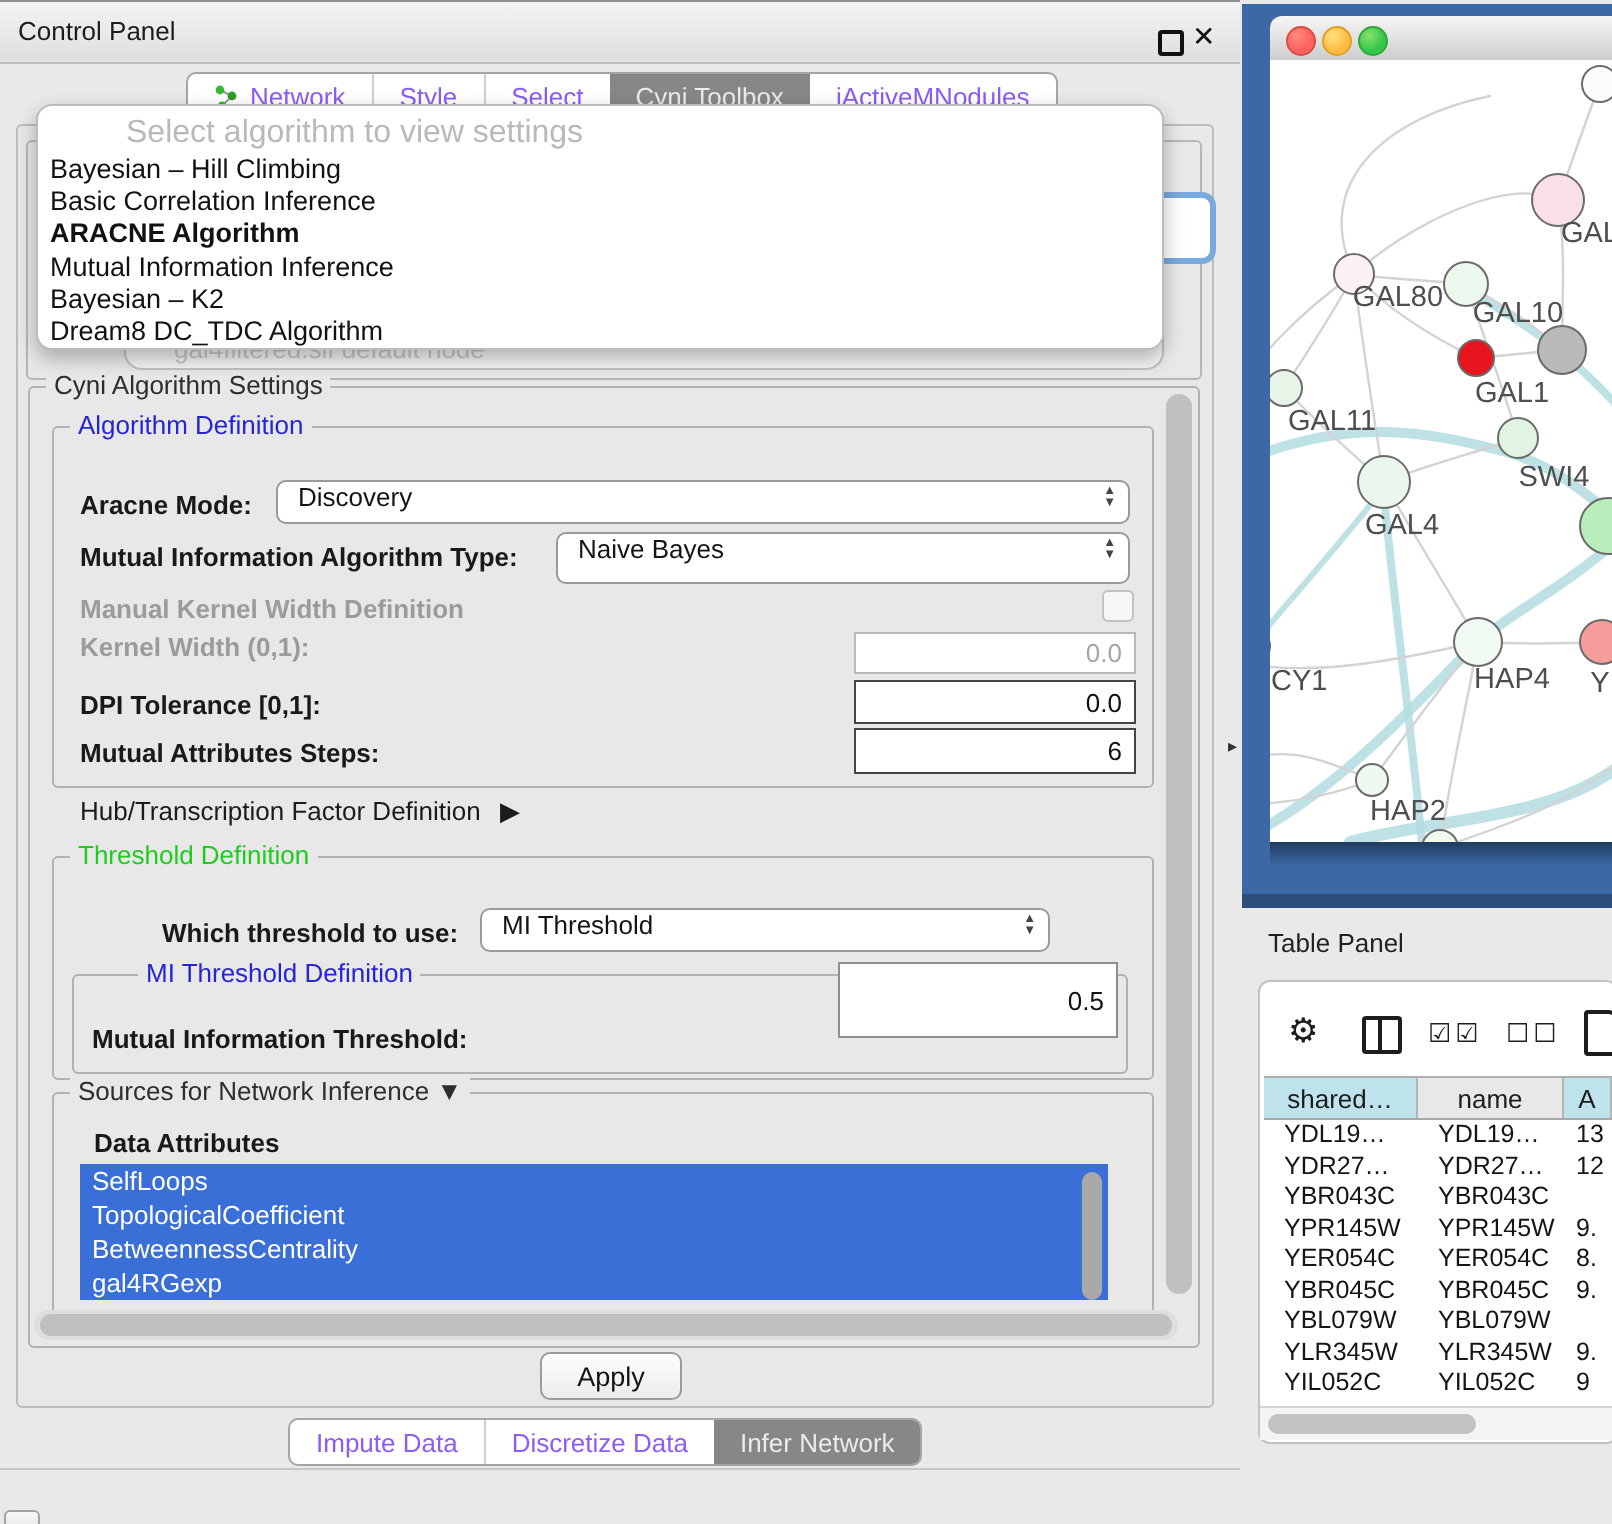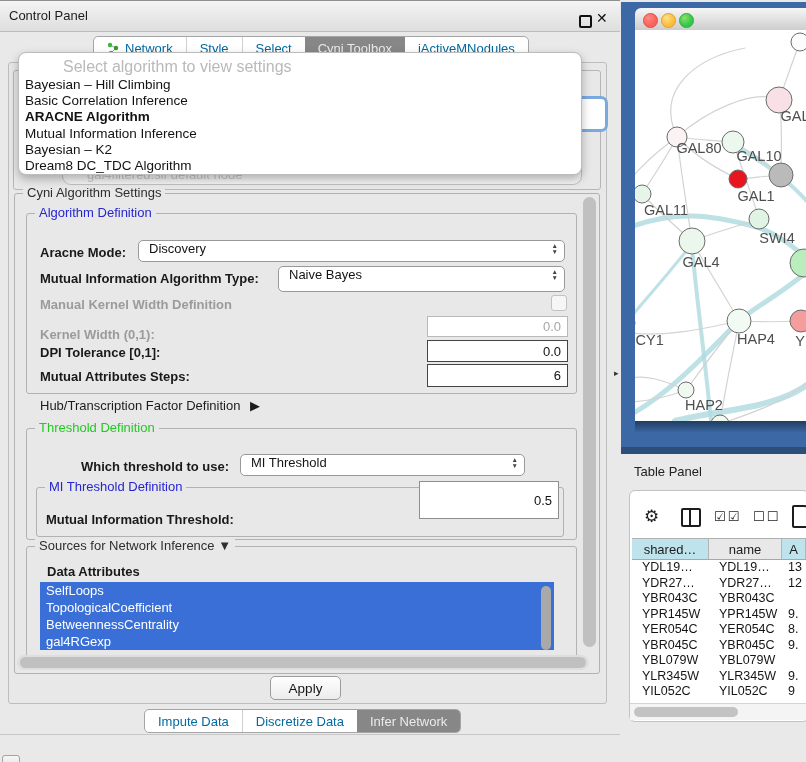--- a/index.html
+++ b/index.html
@@ -9,21 +9,21 @@
   
   #cp{position:absolute;left:0;top:0;width:620px;height:736px;background:#e9e9e9;}
   #cp-titlebar{position:absolute;left:0;top:0;width:620px;height:30px;
     background:linear-gradient(#f4f4f4,#dedede);border-top:1px solid #8f8f8f;border-bottom:1px solid #bdbdbd;}
   #cp-title{position:absolute;left:9px;top:7px;font-size:13px;color:#1c1c1c;}
   #btn-restore{position:absolute;left:579px;top:14px;width:9px;height:9px;border:2px solid #111;border-radius:2px;cursor:pointer;}
   #btn-close{position:absolute;left:596px;top:9px;font-size:14px;font-weight:bold;color:#111;cursor:pointer;}
 
   #top-tabs{position:absolute;left:93px;top:36px;height:22px;display:flex;background:#fff;
     border:1px solid #a5a5a5;border-radius:5px;overflow:hidden;}
-  .tab{display:flex;align-items:center;gap:5px;padding:0 13px;font-size:13px;color:#0369a1;border-left:1px solid #cfcfcf;cursor:pointer;white-space:nowrap;}
+  .tab{display:flex;align-items:center;gap:5px;padding:0 13px;font-size:13px;color:#8b5cf6;border-left:1px solid #cfcfcf;cursor:pointer;white-space:nowrap;}
   .tab:first-child{border-left:none;}
   .tab.sel{background:#878787;color:#ebebeb;border-left:none;}
   .tab.sel + .tab{border-left:none;}
 
   #content-panel{position:absolute;left:8px;top:62px;width:597px;height:640px;background:#e8e8e8;
     border:1px solid #bdbdbd;border-radius:3px;}
   #hidden-group{position:absolute;left:13px;top:70px;width:586px;height:118px;border:1px solid #b6b6b6;border-radius:3px;}
   #ghost-field{position:absolute;left:62px;top:146px;width:518px;height:37px;background:#f3f3f3;
     border:1px solid #c0c0c0;border-radius:9px;overflow:hidden;}
   #ghost-field span{position:absolute;left:24px;top:20px;font-size:13px;color:#c6c6c6;}
@@ -154,42 +154,42 @@
       <span>Discovery</span>
       <span class="stepper">▲<br>▼</span>
     </div>
     <div class="blab" style="left:40px;top:271px;">Mutual Information Algorithm Type:</div>
     <div class="combo" style="left:278px;top:266px;width:287px;height:26px;">
       <span>Naive Bayes</span>
       <span class="stepper">▲<br>▼</span>
     </div>
     <div class="blab dis" style="left:40px;top:297px;">Manual Kernel Width Definition</div>
     <div class="checkbox" style="left:551px;top:295px;"></div>
-    <div class="blab dis" style="left:40px;top:327px;">Kernel Width (0,1):</div>
+    <div class="blab dis" style="left:40px;top:316px;">Kernel Width (0,1):</div>
     <div class="field dis" style="left:427px;top:316px;width:141px;height:21px;">0.0</div>
     <div class="blab" style="left:40px;top:345px;">DPI Tolerance [0,1]:</div>
     <div class="field" style="left:427px;top:340px;width:141px;height:22px;">0.0</div>
     <div class="blab" style="left:40px;top:369px;">Mutual Attributes Steps:</div>
     <div class="field" style="left:427px;top:364px;width:141px;height:23px;">6</div>
 
     <div style="position:absolute;left:40px;top:398px;font-size:13px;color:#1b1b1b;cursor:pointer;">
       <span>Hub/Transcription Factor Definition</span>
       <span style="margin-left:6px;">▶</span>
     </div>
 
     <div class="groupbox" style="left:26px;top:428px;width:549px;height:110px;">
       <span class="grouplabel" style="color:#1ecb1e;">Threshold Definition</span>
     </div>
     <div class="blab" style="left:81px;top:459px;">Which threshold to use:</div>
     <div class="combo" style="left:240px;top:454px;width:285px;height:22px;">
       <span>MI Threshold</span>
       <span class="stepper">▲<br>▼</span>
     </div>
     <div class="groupbox" style="left:36px;top:487px;width:526px;height:48px;">
-      <span class="grouplabel" style="color:#2525d2;">MI Threshold Definition</span>
+      <span class="grouplabel" style="color:#2525d2;margin-left:24px;">MI Threshold Definition</span>
     </div>
     <div class="blab" style="left:46px;top:512px;">Mutual Information Threshold:</div>
     <div class="field" style="left:419px;top:481px;width:140px;height:38px;border-color:#8f8f8f;">0.5</div>
 
     <div class="groupbox" style="left:26px;top:546px;width:549px;height:112px;">
       <span class="grouplabel">
         <span>Sources for Network Inference</span>
         <span>▼</span>
       </span>
     </div>

